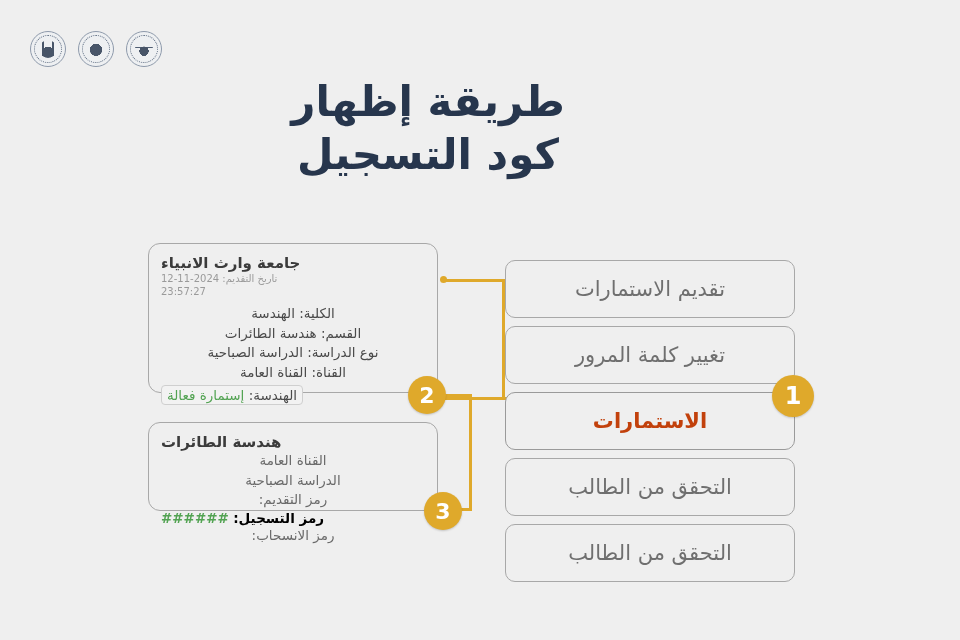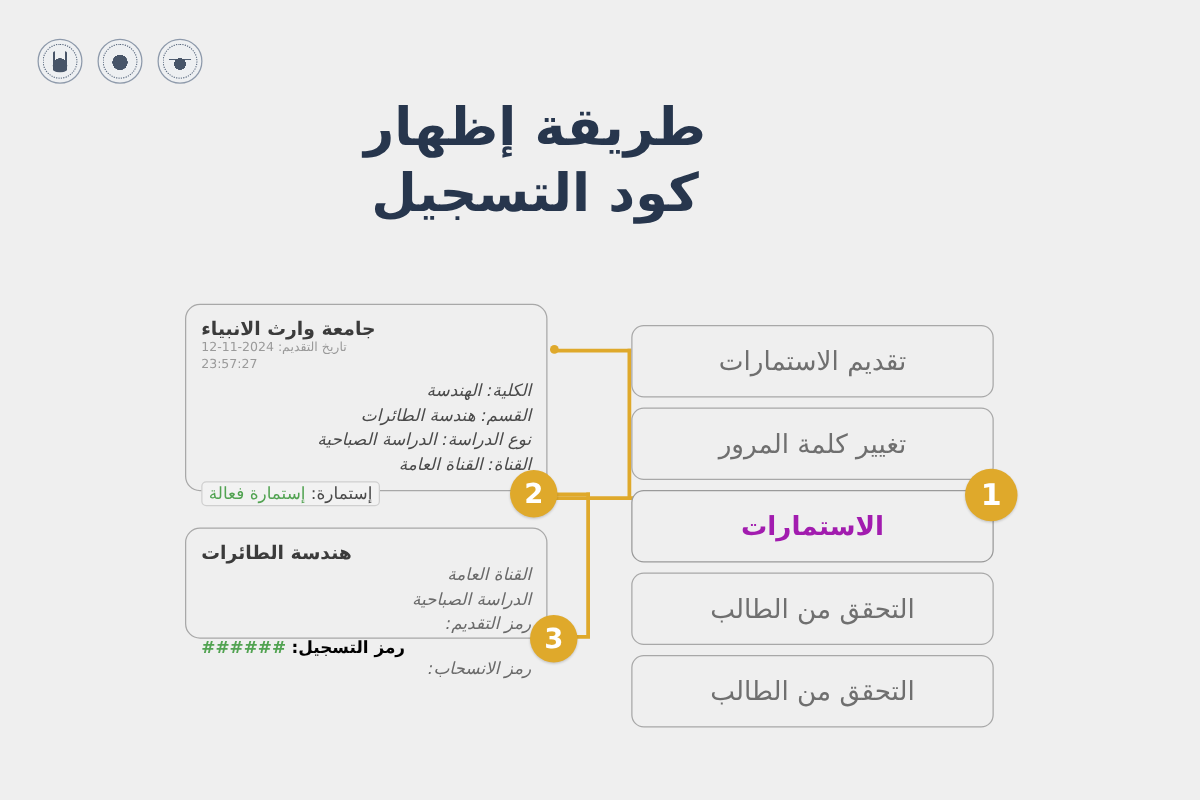--- a/index.html
+++ b/index.html
@@ -92,21 +92,21 @@
     display: flex;
     align-items: center;
     justify-content: center;
     color: #6f6f6f;
     font-size: 21px;
     margin-bottom: 8px;
     position: relative;
     direction: rtl;
   }
   .menu-item.active {
-    color: #a21caf;
+    color: #c2410c;
     font-weight: 700;
     border-color: #9a9a9a;
   }
 
   
   .card {
     position: absolute;
     left: 148px;
     width: 290px;
     border: 1px solid #a8a8a8;
@@ -128,24 +128,23 @@
   }
   .card-sub {
     color: #9a9a9a;
     font-size: 10px;
     text-align: left;
     line-height: 1.3;
   }
   .card-line {
     color: #6a6a6a;
     font-size: 13.5px;
-    text-align: right;
+    text-align: center;
     line-height: 1.45;
     white-space: nowrap;
-    font-style: italic;
   }
   .card-line.strong { color: #4a4a4a; }
 
   .status-row {
     margin-top: 3px;
     border: 1px solid #cfcfcf;
     border-radius: 4px;
     background: #f2f2f2;
     padding: 1px 5px;
     display: inline-block;
@@ -232,21 +231,21 @@
   <div class="card" id="card-apply">
     <div class="card-title">جامعة وارث الانبياء</div>
     <div class="card-sub">تاريخ التقديم: 2024-11-12</div>
     <div class="card-sub">23:57:27</div>
     <div class="spacer-sm"></div>
     <div class="card-line strong">الكلية: الهندسة</div>
     <div class="card-line strong">القسم: هندسة الطائرات</div>
     <div class="card-line strong">نوع الدراسة: الدراسة الصباحية</div>
     <div class="card-line strong">القناة: القناة العامة</div>
     <div class="status-row">
-      <span class="lbl">إستمارة:</span>
+      <span class="lbl">الهندسة:</span>
       <span class="val">إستمارة فعالة</span>
     </div>
   </div>
 
   <div class="card" id="card-codes">
     <div class="card-title">هندسة الطائرات</div>
     <div class="card-line">القناة العامة</div>
     <div class="card-line">الدراسة الصباحية</div>
     <div class="card-line">رمز التقديم:</div>
     <div class="code-line">

